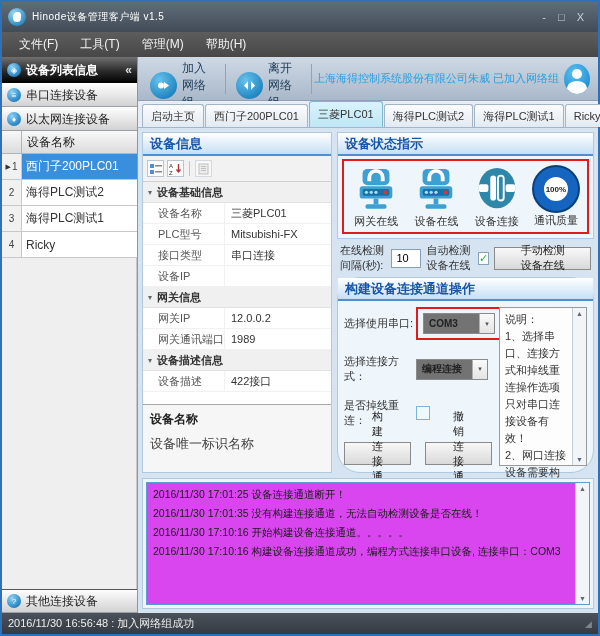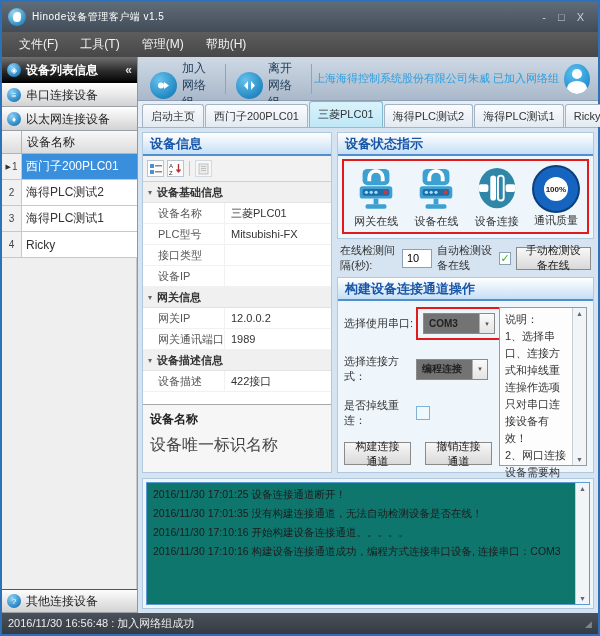--- a/index.html
+++ b/index.html
@@ -73,57 +73,57 @@
   .pg-ti.dis { opacity:0.55; }
   .pg-tsep { width:1px; height:15px; background:#c4c4c4; margin:0 2px; }
   .pgrid { flex:1; background:#fff; overflow:hidden; font-size:11px; }
   .pg-group { height:21px; background:#f0f0f0; display:flex; align-items:center; font-weight:bold; color:#333; border-bottom:1px solid #e2e2e2; }
   .pg-arrow { font-size:8px; color:#666; width:14px; text-align:center; }
   .prow { height:21px; display:flex; border-bottom:1px solid #f1f1f1; }
   .plabel { width:82px; flex:0 0 82px; display:flex; align-items:center; padding-left:15px; color:#555; border-right:1px solid #f1f1f1; }
   .pval { flex:1; display:flex; align-items:center; padding-left:6px; color:#333; }
   .pg-desc { flex:0 0 68px; border-top:1px solid #a8a8a8; background:#f6f6f6; padding:6px 7px; }
   .pg-desc .t { font-weight:bold; font-size:12px; color:#222; }
-  .pg-desc .d { font-size:16px; color:#444; margin-top:7px; }
+  .pg-desc .d { font-size:13px; color:#444; margin-top:7px; }
 
   
   .right-col { flex:1; display:flex; flex-direction:column; gap:4px; min-width:0; }
 
   .status-body { padding:3px 4px 4px 4px; }
   .red-box { border:2px solid #e11b1b; display:flex; justify-content:space-around; align-items:center; padding:5px 2px 3px 2px; }
   .ind { display:flex; flex-direction:column; align-items:center; gap:2px; }
   .ind .lb { font-size:11px; color:#333; }
   .quality { width:44px; height:44px; border-radius:50%; border:10px solid #1565c0; background:#fff; box-shadow:0 0 0 2px #0a3f7a; display:flex; align-items:center; justify-content:center; font-size:8px; font-weight:bold; color:#222; }
 
   .detect-row { height:30px; flex:0 0 30px; display:flex; align-items:center; gap:5px; font-size:11px; color:#333; padding:0 3px; }
   .interval-input { width:30px; height:19px; border:1px solid #8aa0b4; background:#fff; font-size:11px; text-align:left; padding-left:4px; font-family:inherit; }
   .chk { width:13px; height:13px; border:1px solid #8aa0b4; background:#fff; display:flex; align-items:center; justify-content:center; color:#2faf2f; font-size:11px; font-weight:bold; line-height:1; }
-  .btn { height:23px; border:1px solid #8a8a8a; background:linear-gradient(#f8f8f8,#d9d9d9); font-size:11px; color:#222; padding:0 8px; display:inline-flex; align-items:center; font-family:inherit; }
-
-  .channel-panel { flex:1; }
+  .btn { height:23px; border:1px solid #8a8a8a; background:linear-gradient(#f8f8f8,#d9d9d9); font-size:11px; color:#222; padding:0 24px; display:inline-flex; align-items:center; font-family:inherit; }
+
+  .channel-panel { flex:1;border-radius:23px; }
   .channel-body { flex:1; display:flex; padding:6px; gap:7px; min-height:0; }
   .ch-left { width:148px; flex:0 0 148px; display:flex; flex-direction:column; font-size:11px; color:#333; }
   .ch-row { display:flex; align-items:center; margin-bottom:14px; }
   .ch-row .lb { width:72px; flex:0 0 72px; }
   .combo { width:72px; height:21px; border:1px solid #8a8a8a; background:#737373; display:flex; }
   .combo .v { flex:1; display:flex; align-items:center; padding-left:5px; font-size:10px; font-weight:bold; color:#222; }
   .combo .a { width:15px; border-left:1px solid #b0b0b0; background:linear-gradient(#fafafa,#e4e4e4); display:flex; align-items:center; justify-content:center; font-size:7px; color:#555; }
   .red-outline { border:2px solid #e11b1b; padding:4px 5px; }
   .chk2 { width:14px; height:14px; border:1px solid #7fb2d8; background:#eef8fe; }
   .ch-btns { margin-top:auto; display:flex; gap:14px; padding-bottom:2px; }
   .help-box { flex:1; border:1px solid #9a9a9a; background:#fdfdfd; display:flex; min-width:0; }
   .help-text { flex:1; padding:3px 5px; font-size:11px; color:#333; line-height:1.55; }
   .vscroll { width:14px; flex:0 0 14px; border-left:1px solid #c4ccd4; background:#f2f5f8; display:flex; flex-direction:column; justify-content:space-between; align-items:center; padding:2px 0; }
   .vscroll span { font-size:7px; color:#667; }
 
   
   .output-panel { flex:0 0 131px; margin:3px 4px 4px 4px; }
   .out-hd .sp { flex:1; }
   .out-chev { font-size:10px; color:#446a90; font-weight:normal; }
-  .out-box { flex:1; border:1px solid #5b9bd5; background:#0f766e; margin:3px; display:flex; min-height:0; }
+  .out-box { flex:1; border:1px solid #5b9bd5; background:#d946ef; margin:3px; display:flex; min-height:0; }
   .logs { flex:1; padding:2px 6px; overflow:hidden; }
   .log-line { font-size:10.5px; color:#1c1c1c; line-height:19px; white-space:nowrap; }
 
   
   .statusbar { height:21px; flex:0 0 21px; background:linear-gradient(#4a515a,#343b43); color:#ececec; font-size:11px; display:flex; align-items:center; padding:0 6px; }
   .statusbar .grip { margin-left:auto; color:#7c868f; font-size:9px; }
 </style>
 </head>
 <body>
 
@@ -276,20 +276,21 @@
             <div class="prow">
                 <span class="plabel">设备名称</span>
                 <span class="pval">三菱PLC01</span>
               </div>
             <div class="prow">
                 <span class="plabel">PLC型号</span>
                 <span class="pval">Mitsubishi-FX</span>
               </div>
             <div class="prow">
                 <span class="plabel">接口类型</span>
+                <span class="pval">串口连接</span>
               </div>
             <div class="prow">
                 <span class="plabel">设备IP</span>
                 <span class="pval"></span>
               </div>
             <div class="pg-group">
                 <span class="pg-arrow">▾</span>
                 <span>网关信息</span>
               </div>
             <div class="prow">

